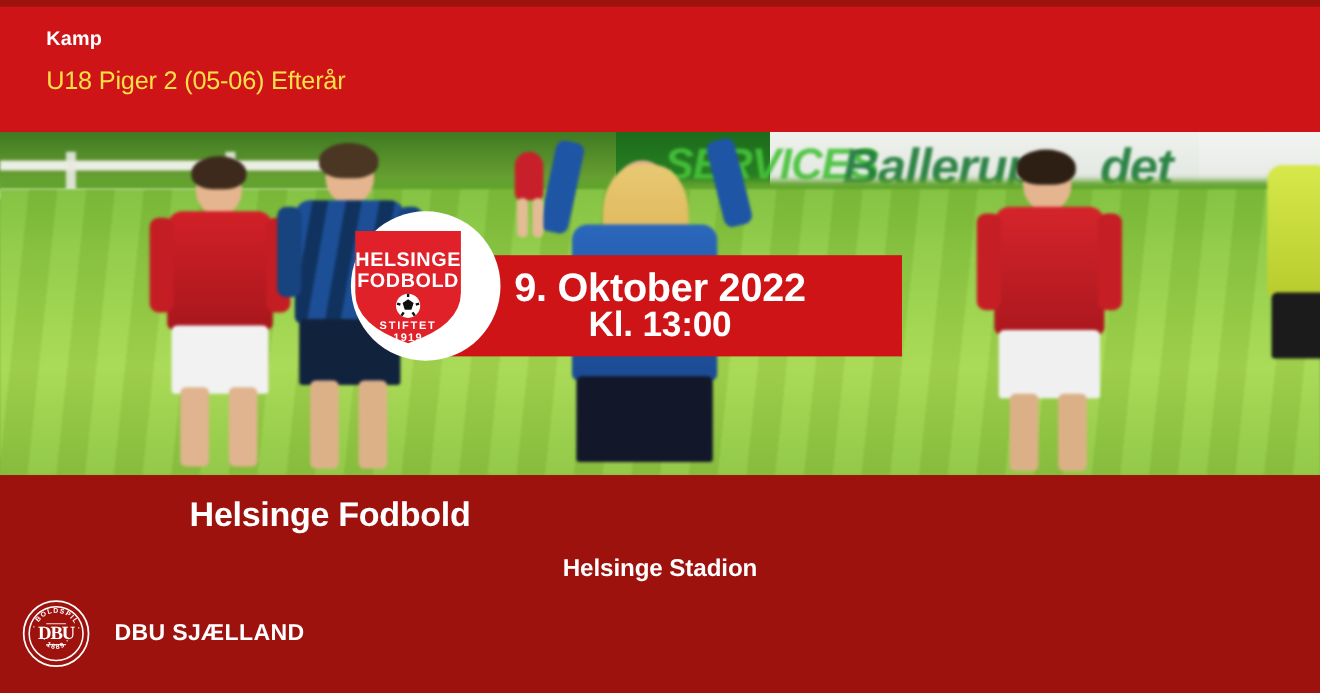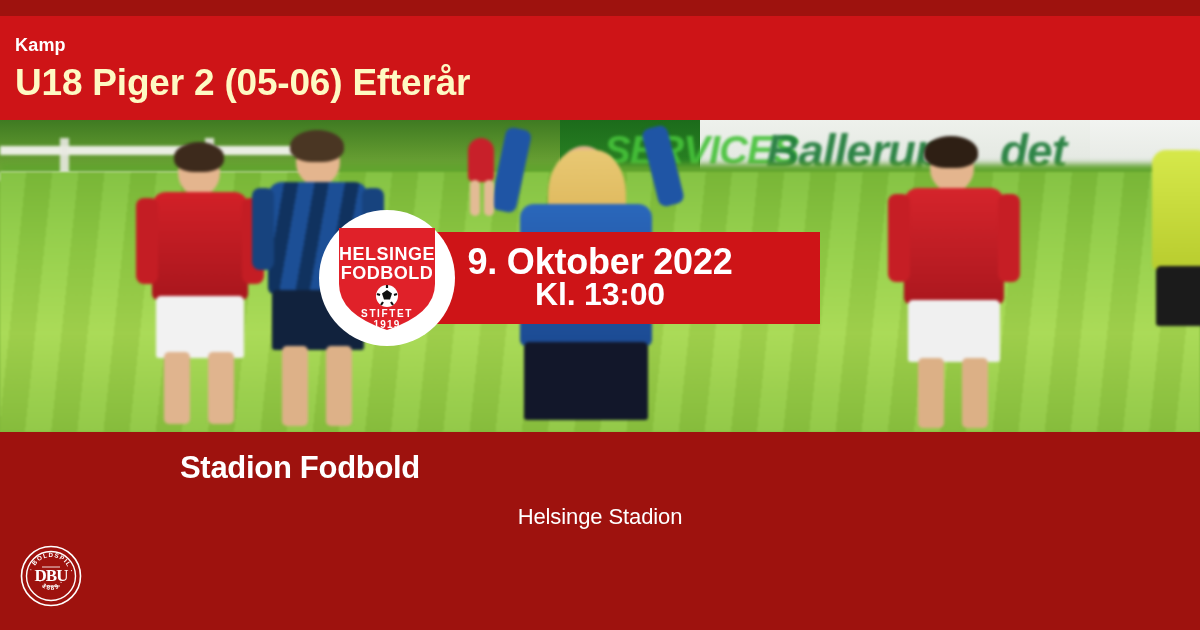--- a/index.html
+++ b/index.html
@@ -16,37 +16,37 @@
   .poster {
     position: relative;
     width: 1200px;
     height: 630px;
     overflow: hidden;
   }
 
   
   .header {
     position: absolute;
-    left: 0; top: 16px;
+    left: 0; top: 6px;
     width: 1200px;
     height: 120px;
     background: #ce1417;
-    padding: 18px 0 0 15px;
+    padding: 18px 0 0 42px;
   }
   .header-kicker {
     color: #ffffff;
     font-size: 18px;
     font-weight: bold;
     letter-spacing: 0.2px;
     line-height: 22px;
   }
   .header-title {
-    color: #fef9c3;
-    font-size: 37px;
-    font-weight: bold;
+    color: #fde047;
+    font-size: 23px;
+    font-weight: normal;
     letter-spacing: -0.2px;
     line-height: 40px;
     margin-top: 7px;
   }
 
   
   .photo {
     position: absolute;
     left: 0; top: 120px;
     width: 1200px;
@@ -169,25 +169,24 @@
   }
   .date-line { font-size: 36px; letter-spacing: -0.2px; }
   .time-line { font-size: 32px; letter-spacing: -0.2px; }
 
   
   .logo-circle {
     position: absolute;
     width: 136px; height: 136px;
     border-radius: 50%;
     background: #ffffff;
-    top: 210px;
+    top: 192px;
     z-index: 4;
     display: flex;
     align-items: center;
-    justify-content: center;
   }
   .logo-circle.home { left: 319px; }
   .logo-circle.away { left: 747px; }
 
   
   .bottom {
     position: absolute;
     left: 0; top: 432px;
     width: 1200px; height: 198px;
     background: #9e120e;
@@ -207,21 +206,21 @@
     letter-spacing: -0.3px;
     line-height: 40px;
   }
   .venue {
     position: absolute;
     left: 0; top: 72px;
     width: 1200px;
     text-align: center;
     color: #ffffff;
     font-size: 22px;
-    font-weight: normal;
+    font-weight: bold;
     letter-spacing: -0.1px;
   }
 
   
   .footer {
     position: absolute;
     left: 20px; top: 545px;
     display: flex;
     align-items: center;
   }
@@ -336,21 +335,21 @@
       </g>
       <text x="52" y="95" text-anchor="middle" font-family="Liberation Sans, sans-serif" font-size="10" font-weight="bold" fill="#ffffff" letter-spacing="1.6">STIFTET</text>
       <text x="52" y="106" text-anchor="middle" font-family="Liberation Sans, sans-serif" font-size="10" font-weight="bold" fill="#ffffff" letter-spacing="1.2">1919</text>
     </svg>
 
   </div>
 
 
   <div class="bottom">
     <div class="teams-row">
-      <div class="team-name">Stadion Fodbold</div>
+      <div class="team-name">Helsinge Fodbold</div>
     </div>
     <div class="venue">Helsinge Stadion</div>
   </div>
 
   <div class="footer">
     <svg width="62" height="62" viewBox="0 0 62 62">
       <circle cx="31" cy="31" r="29.5" fill="none" stroke="#ffffff" stroke-width="1.6"></circle>
       <circle cx="31" cy="31" r="24.5" fill="none" stroke="#ffffff" stroke-width="1.4"></circle>
       <defs>
         <path id="arcTop" d="M 31,31 m -19,0 a 19,19 0 1 1 38,0" fill="none"></path>
@@ -358,15 +357,16 @@
       </defs>
       <text font-family="Liberation Sans, sans-serif" font-size="6.2" font-weight="bold" fill="#ffffff" letter-spacing="1.1">
         <textPath href="#arcTop" startOffset="50%" text-anchor="middle">DANSK · BOLDSPIL · UNION</textPath>
       </text>
       <text font-family="Liberation Sans, sans-serif" font-size="6.4" font-weight="bold" fill="#ffffff" letter-spacing="1.4">
         <textPath href="#arcBot" startOffset="50%" text-anchor="middle">· 1889 ·</textPath>
       </text>
       <text x="31" y="36" text-anchor="middle" font-family="Liberation Serif, serif" font-size="17" font-weight="bold" fill="#ffffff" letter-spacing="-1">DBU</text>
       <path d="M22 22 h18 M22 41 h18" stroke="#ffffff" stroke-width="1" opacity=".85"></path>
     </svg>
+    <div class="footer-label">DBU SJÆLLAND</div>
   </div>
 
 </div>
 
 </body></html>

